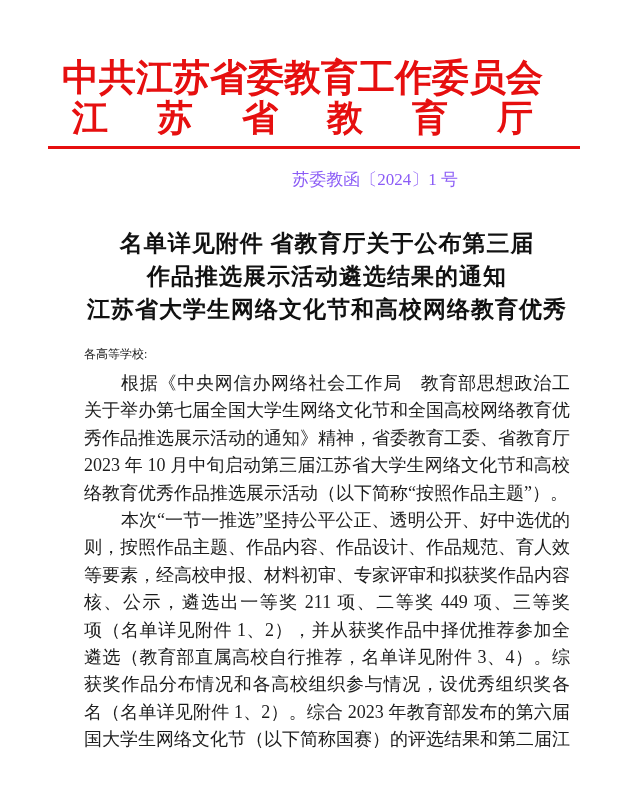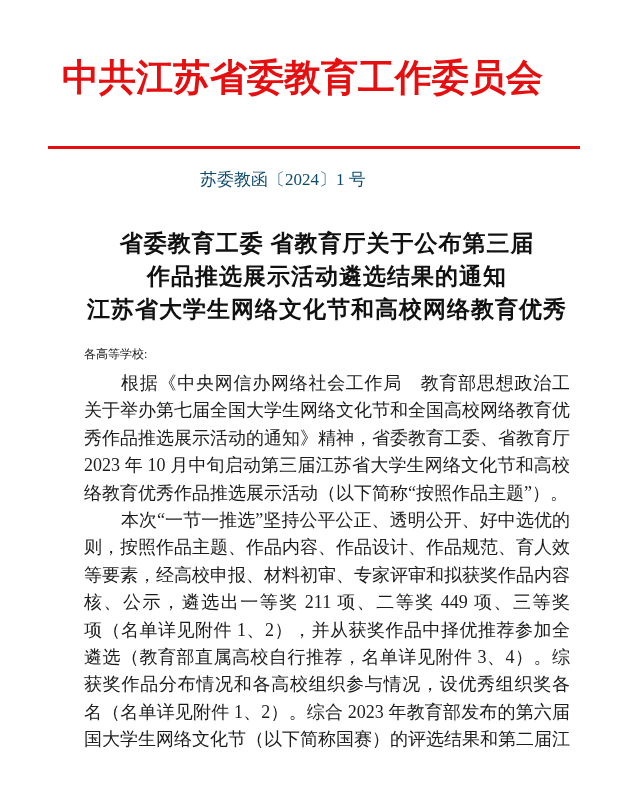--- a/index.html
+++ b/index.html
@@ -47,24 +47,24 @@
     height: 3px;
     background: var(--accent, #e60f0f);
   }
 
   
   .doc-number {
     position: absolute;
     left: 200px;
     right: 76px;
     top: 167px;
-    text-align: left;
+    text-align: center;
     font-size: 17px;
     line-height: 25px;
-    color: #0c4a6e;
+    color: #8b5cf6;
   }
 
   
   .title-block {
     position: absolute;
     left: 84px;
     top: 227px;
     width: 486px;
     text-align: center;
     font-weight: bold;
@@ -102,28 +102,29 @@
   .bline.indent { text-indent: 37px; }
   .bline.end { text-align-last: left; }
 </style>
 </head>
 <body>
 
 <div class="page">
 
   <div class="org-block">
     <div class="org-line1">中共江苏省委教育工作委员会</div>
+    <div class="org-line2"><span class="spread">江苏省教育厅</span></div>
   </div>
 
   <div class="divider"></div>
 
   <div class="doc-number">苏委教函〔2024〕1 号</div>
 
   <div class="title-block">
-    <div class="title-line">省委教育工委 省教育厅关于公布第三届</div>
+    <div class="title-line">名单详见附件 省教育厅关于公布第三届</div>
     <div class="title-line">作品推选展示活动遴选结果的通知</div>
     <div class="title-line">江苏省大学生网络文化节和高校网络教育优秀</div>
   </div>
 
   <div class="salutation">各高等学校:</div>
 
   <div class="body-block">
 
     <div>
       <div class="bline indent">根据《中央网信办网络社会工作局　教育部思想政治工作司</div>

